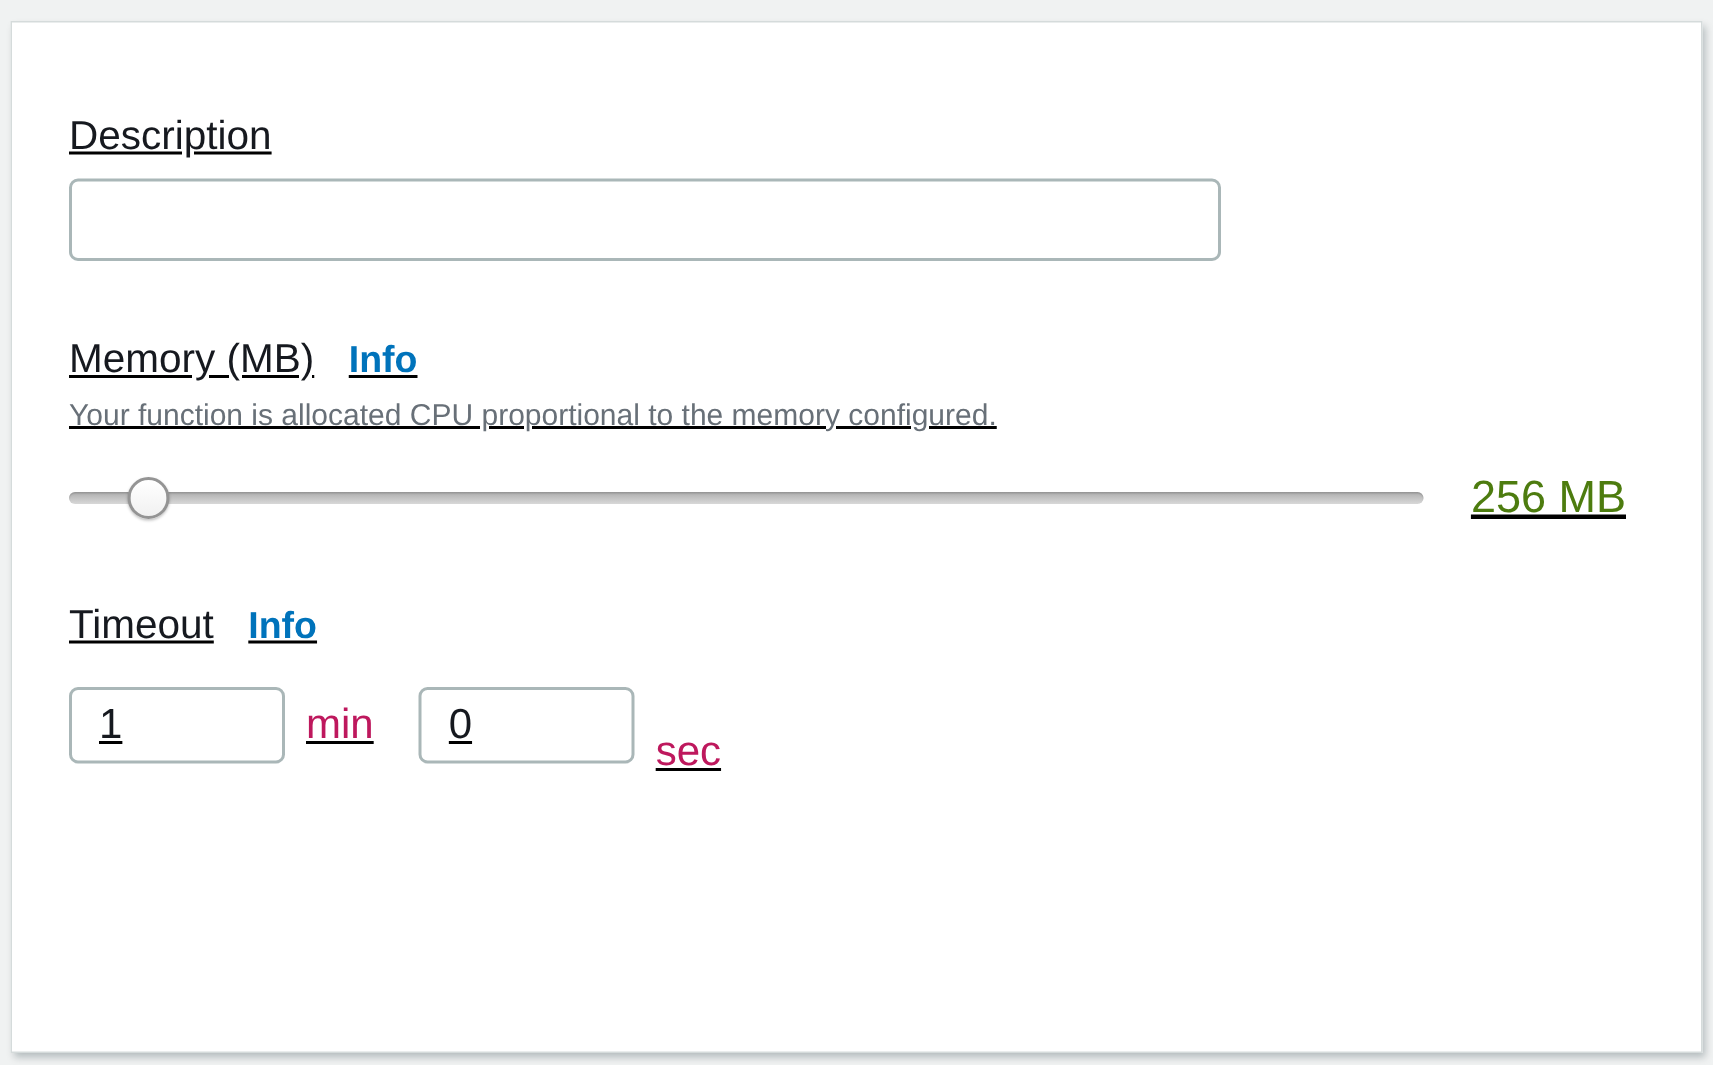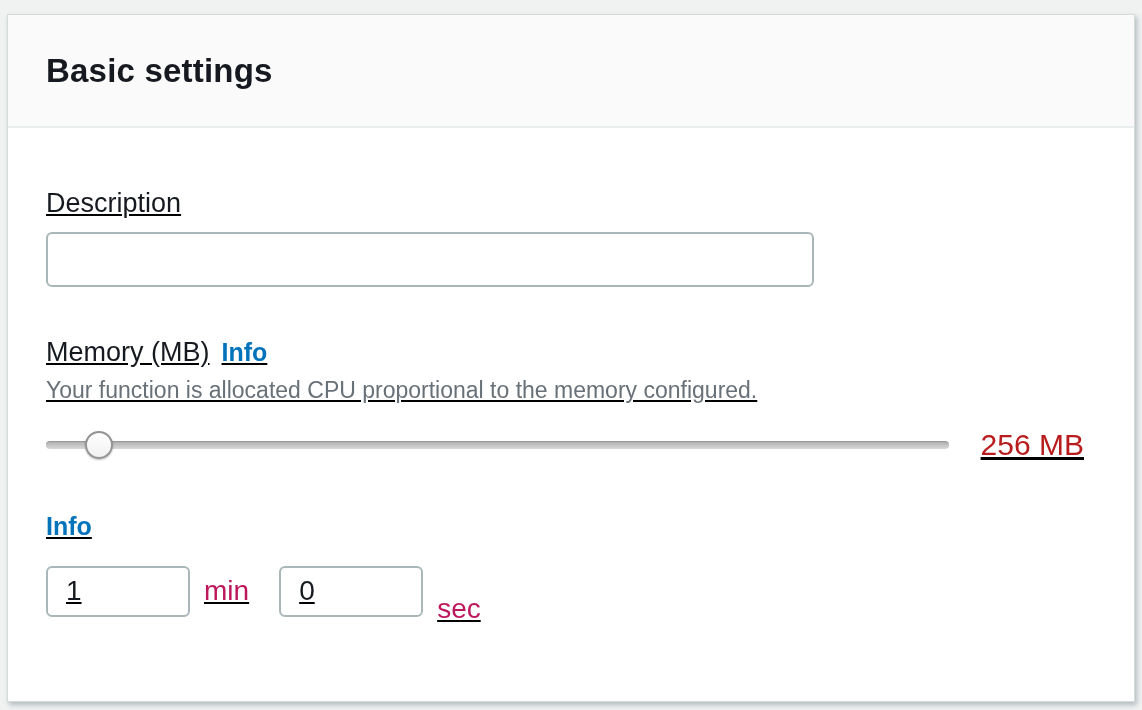--- a/index.html
+++ b/index.html
@@ -39,21 +39,21 @@
     text-decoration: underline;
   }
   .field-label {
     font-size: 27px;
     color: #16191f;
     line-height: 34px;
   }
   .label-row {
     display: flex;
     align-items: baseline;
-    gap: 12px;
+    gap: 23px;
   }
   .info-link {
     font-size: 25px;
     font-weight: 700;
     color: #0073bb;
     text-decoration: none;
     cursor: pointer;
     text-align: center;
   }
   .desc-section { margin-top: 58px; }
@@ -66,21 +66,21 @@
     border-radius: 6px;
     font-size: 28px;
     color: #16191f;
     padding: 0 16px;
     background: #ffffff;
     outline: none;
   }
   .memory-section { margin-top: 48px; }
   .help-text {
     margin-top: 6px;
-    font-size: 23px;
+    font-size: 20px;
     color: #687078;
     line-height: 31px;
   }
   .slider-row {
     display: flex;
     align-items: center;
     margin-top: 24px;
     height: 30px;
   }
   .slider-track {
@@ -101,21 +101,21 @@
     margin-left: -14px;
     border-radius: 50%;
     background: linear-gradient(#ffffff, #f1f1f1);
     border: 2px solid #949494;
     box-shadow: 0 1px 2px rgba(0,0,0,0.25);
     cursor: grab;
   }
   .slider-value {
     margin-left: 32px;
     font-size: 30px;
-    color: #b91c1c;
+    color: #4d7c0f;
     white-space: nowrap;
   }
   .timeout-section { margin-top: 52px; }
   .timeout-row {
     display: flex;
     align-items: center;
     margin-top: 16px;
   }
   .timeout-input {
     width: 144px;
@@ -134,23 +134,20 @@
     color: #be185d;
   }
   .unit-min { margin: 0 30px 0 14px; }
   .unit-sec { margin-left: 14px; margin-top: 36px; }
 </style>
 </head>
 <body>
 
 <div class="card">
 
-  <div class="card-header">
-    <h2 class="card-title">Basic settings</h2>
-  </div>
 
   <div class="card-body">
 
     <div class="desc-section">
       <div class="field-label">Description</div>
       <input class="desc-input" type="text" value="" style="">
     </div>
 
     <div class="memory-section">
       <div class="label-row">
@@ -161,20 +158,21 @@
       <div class="slider-row">
         <div class="slider-track">
           <div class="slider-thumb" style="left: 5.9%;"></div>
         </div>
         <span class="slider-value">256 MB</span>
       </div>
     </div>
 
     <div class="timeout-section">
       <div class="label-row">
+        <span class="field-label">Timeout</span>
         <a class="info-link">Info</a>
       </div>
       <div class="timeout-row">
         <input class="timeout-input" type="text" value="1" style="">
         <span class="unit-label unit-min">min</span>
         <input class="timeout-input" type="text" value="0" style="">
         <span class="unit-label unit-sec">sec</span>
       </div>
     </div>
 

